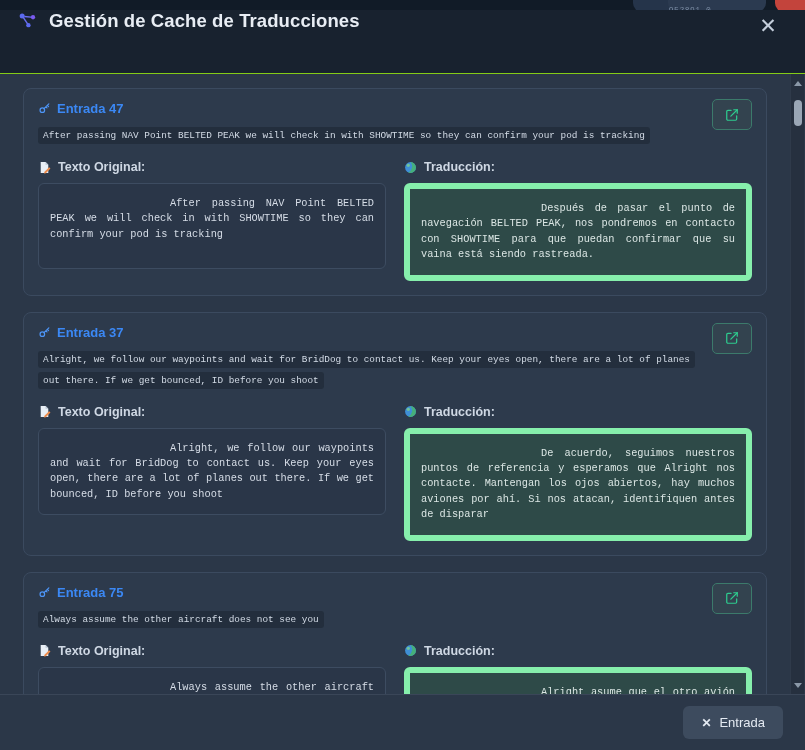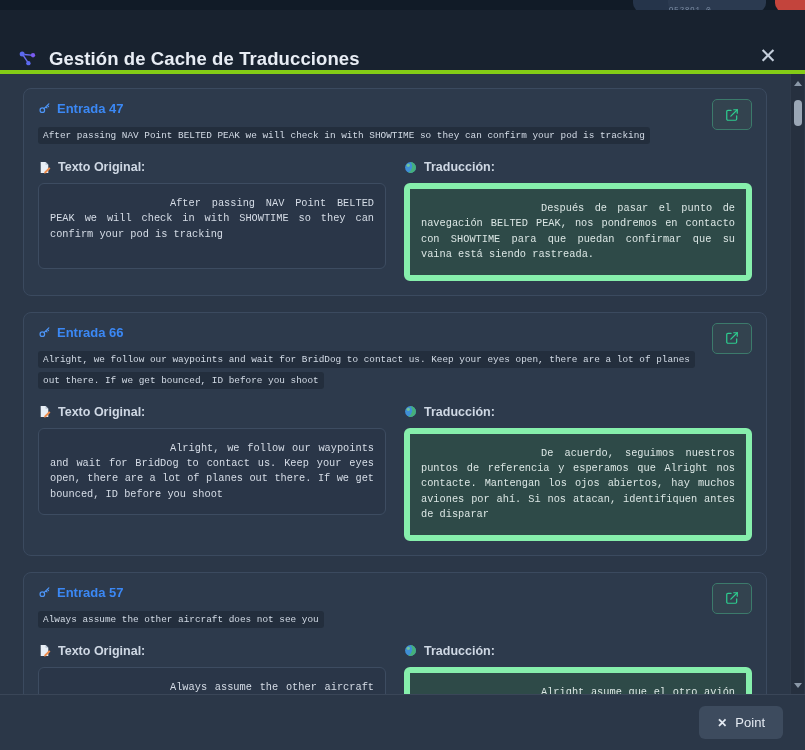--- a/index.html
+++ b/index.html
@@ -49,23 +49,23 @@
     display: flex;
     flex-direction: column;
     overflow: hidden;
   }
 
   #modal-header {
     height: 64px;
     flex: 0 0 64px;
     background: #18222f;
     display: flex;
-    align-items: flex-end;
+    align-items: flex-start;
     padding: 0 22px 0 18px;
-    border-bottom: 4px solid #84cc16;
+    border-bottom: 1px solid #84cc16;
   }
   #modal-header .title-wrap {
     display: flex;
     align-items: center;
     gap: 11px;
     flex: 1;
   }
   #modal-title {
     font-size: 18.5px;
     font-weight: bold;
@@ -343,21 +343,21 @@
       <div class="entry-card">
         <div class="entry-head">
           <div class="entry-head-left">
             <div class="entry-label">
               <span>
                 <svg class="key-icon" viewBox="0 0 24 24" fill="none">
                   <circle cx="8" cy="15" r="4.2" stroke="#4d95f7" stroke-width="2.2"></circle>
                   <path d="M11 12.2 L20 3.5 M17.2 6.3 L19.4 8.5 M14.6 8.9 L16.6 10.9" stroke="#4d95f7" stroke-width="2.2" stroke-linecap="round"></path>
                 </svg>
               </span>
-              <span>Entrada 66</span>
+              <span>Entrada 37</span>
             </div>
             <span class="entry-key">Alright, we follow our waypoints and wait for BridDog to contact us. Keep your eyes open, there are a lot of planes out there. If we get bounced, ID before you shoot</span>
           </div>
           <div class="edit-btn">
             <span>
               <svg viewBox="0 0 24 24" fill="none">
                 <path d="M20 13.5V19a2 2 0 0 1-2 2H5a2 2 0 0 1-2-2V6a2 2 0 0 1 2-2h5.5" stroke="#2ecc8f" stroke-width="2.1" stroke-linecap="round"></path>
                 <path d="M15 3h6v6" stroke="#2ecc8f" stroke-width="2.1" stroke-linecap="round" stroke-linejoin="round"></path>
                 <path d="M10 14 21 3" stroke="#2ecc8f" stroke-width="2.1" stroke-linecap="round"></path>
               </svg>
@@ -397,21 +397,21 @@
       <div class="entry-card">
         <div class="entry-head">
           <div class="entry-head-left">
             <div class="entry-label">
               <span>
                 <svg class="key-icon" viewBox="0 0 24 24" fill="none">
                   <circle cx="8" cy="15" r="4.2" stroke="#4d95f7" stroke-width="2.2"></circle>
                   <path d="M11 12.2 L20 3.5 M17.2 6.3 L19.4 8.5 M14.6 8.9 L16.6 10.9" stroke="#4d95f7" stroke-width="2.2" stroke-linecap="round"></path>
                 </svg>
               </span>
-              <span>Entrada 57</span>
+              <span>Entrada 75</span>
             </div>
             <span class="entry-key">Always assume the other aircraft does not see you</span>
           </div>
           <div class="edit-btn">
             <span>
               <svg viewBox="0 0 24 24" fill="none">
                 <path d="M20 13.5V19a2 2 0 0 1-2 2H5a2 2 0 0 1-2-2V6a2 2 0 0 1 2-2h5.5" stroke="#2ecc8f" stroke-width="2.1" stroke-linecap="round"></path>
                 <path d="M15 3h6v6" stroke="#2ecc8f" stroke-width="2.1" stroke-linecap="round" stroke-linejoin="round"></path>
                 <path d="M10 14 21 3" stroke="#2ecc8f" stroke-width="2.1" stroke-linecap="round"></path>
               </svg>
@@ -457,17 +457,17 @@
       <div id="vs-thumb"></div>
       <div class="vs-arrow down">
           <i></i>
         </div>
     </div>
   </div>
 
   <div id="modal-footer">
     <button id="cerrar-btn">
       <span class="x-glyph">✕</span>
-      <span>Point</span>
+      <span>Entrada</span>
     </button>
   </div>
 
 </div>
 
 </body></html>

